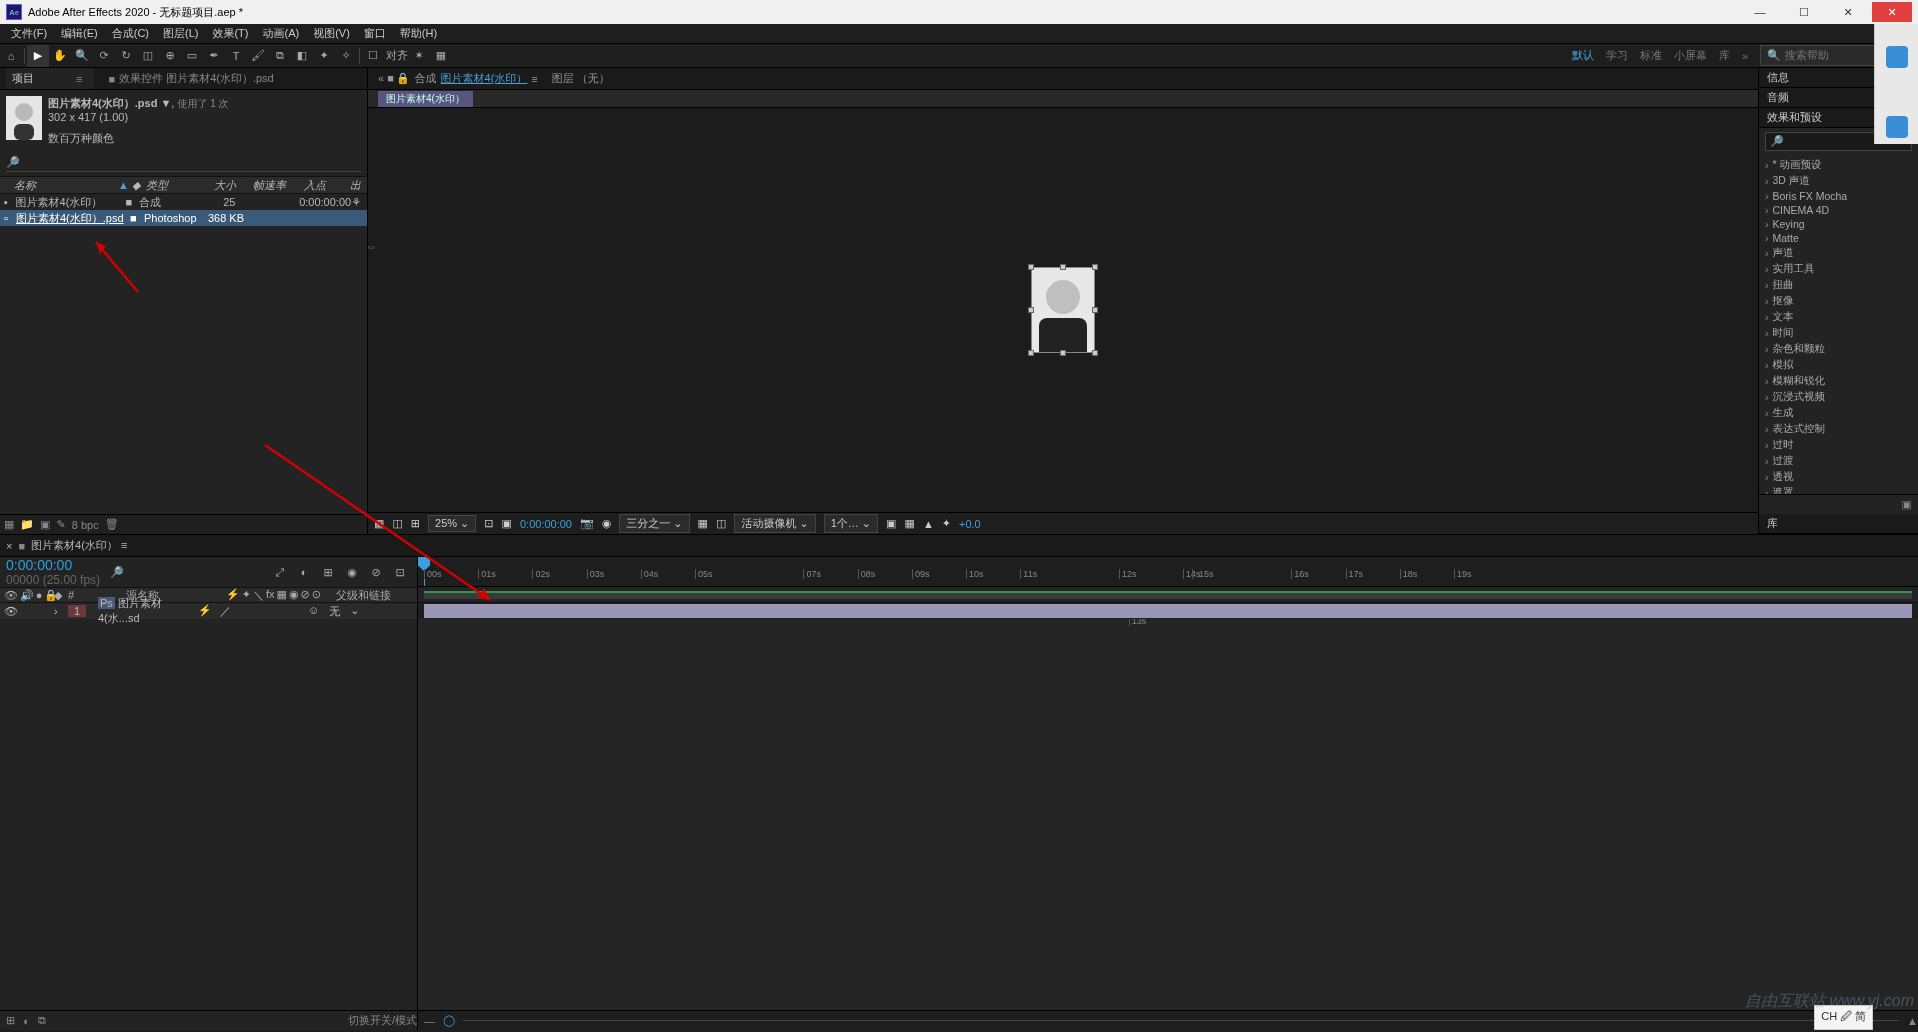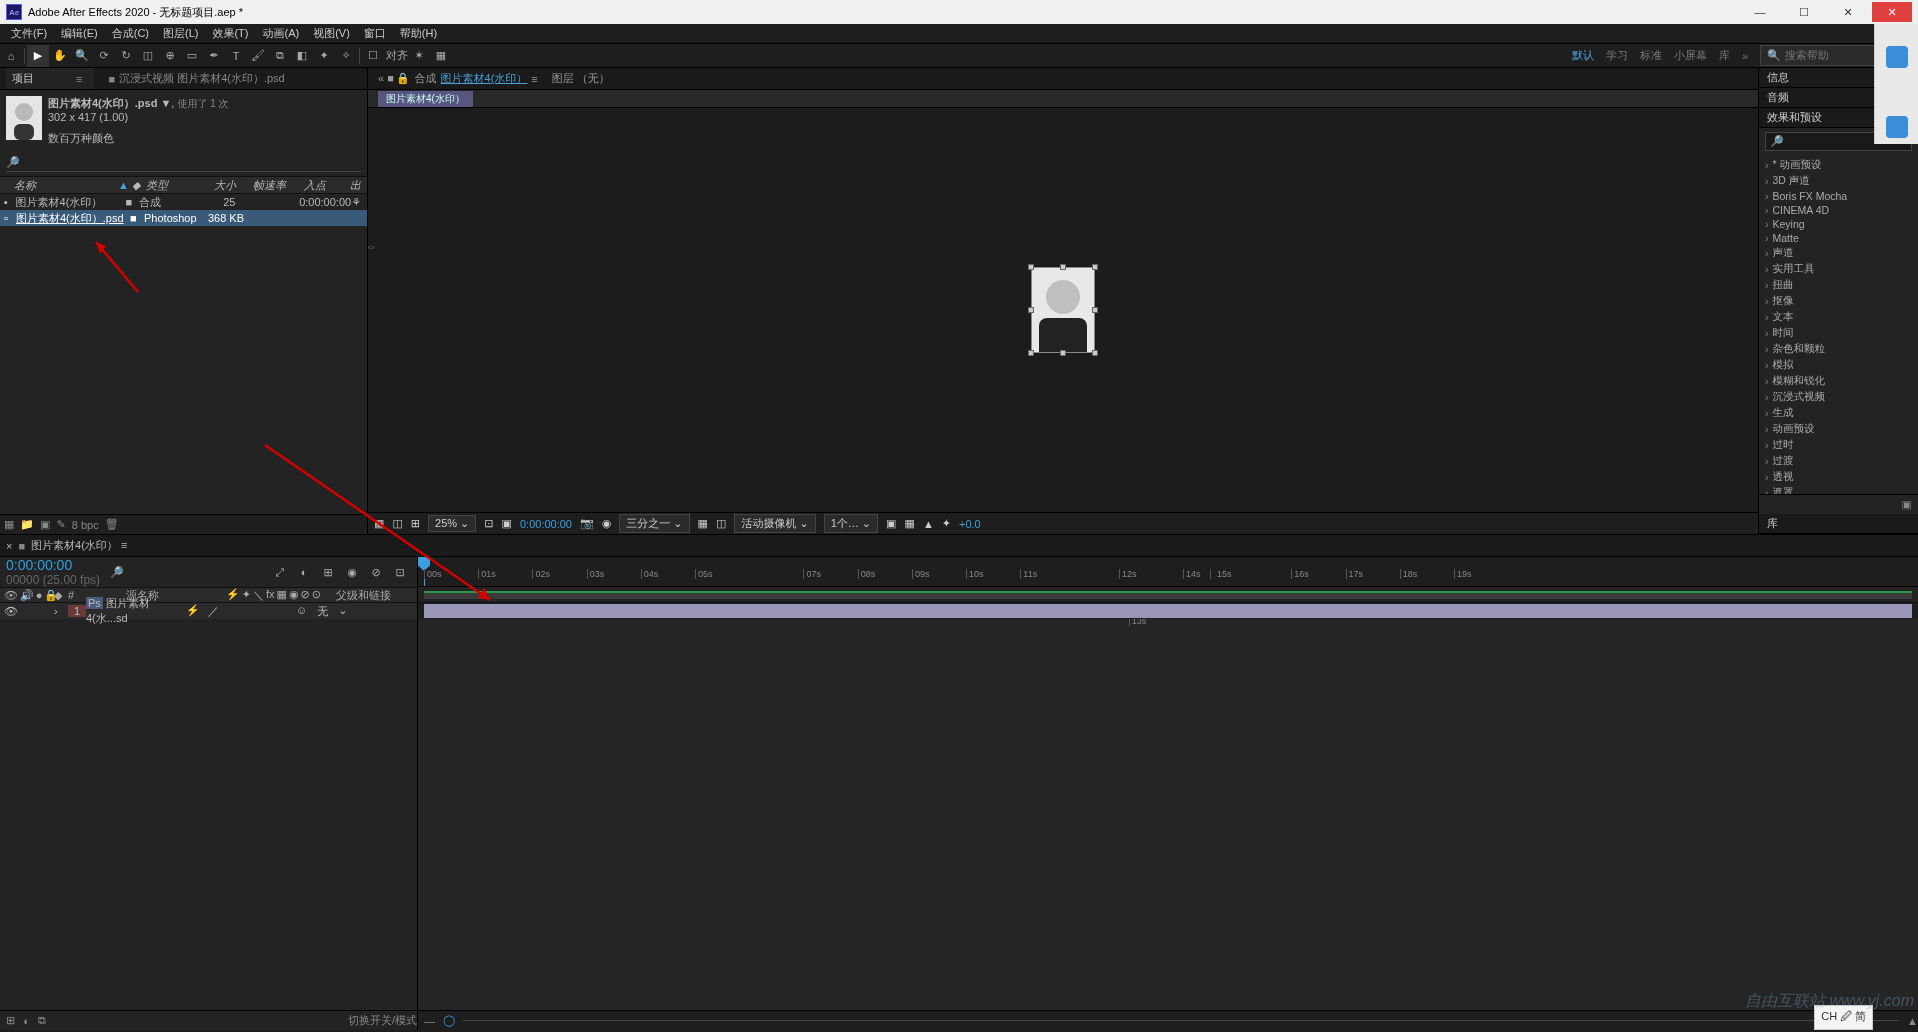--- a/index.html
+++ b/index.html
@@ -186,21 +186,21 @@
 </div>
 
 <div class="main">
 
   <div class="project">
     <div class="panel-tabs">
       <div class="ptab active">
           <span>项目</span>
           <span class="menu3">≡</span>
         </div>
-      <div class="ptab">■ <span>沉浸式视频 图片素材4(水印）.psd</span></div>
+      <div class="ptab">■ <span>效果控件 图片素材4(水印）.psd</span></div>
     </div>
     <div class="asset-head">
       <div class="asset-thumb">
         <svg class="face-svg" viewBox="0 0 36 44">
             <rect width="36" height="44" fill="#e5e5e5"></rect>
             <circle cx="18" cy="16" r="9" fill="#b8b8b8"></circle>
             <rect x="8" y="28" width="20" height="16" rx="6" fill="#333"></rect>
           </svg>
       </div>
       <div class="asset-info">
@@ -319,21 +319,21 @@
         <div class="eff-item">实用工具</div>
         <div class="eff-item">扭曲</div>
         <div class="eff-item">抠像</div>
         <div class="eff-item">文本</div>
         <div class="eff-item">时间</div>
         <div class="eff-item">杂色和颗粒</div>
         <div class="eff-item">模拟</div>
         <div class="eff-item">模糊和锐化</div>
         <div class="eff-item">沉浸式视频</div>
         <div class="eff-item">生成</div>
-        <div class="eff-item">动画预设</div>
+        <div class="eff-item">表达式控制</div>
         <div class="eff-item">过时</div>
         <div class="eff-item">过渡</div>
         <div class="eff-item">透视</div>
         <div class="eff-item">遮罩</div>
       </div>
     <div class="eff-foot">
         <span>▣</span>
       </div>
     <div class="rp-header">
         <span>库</span>
@@ -388,21 +388,21 @@
       </div>
       <div class="tl-layerrow sel">
         <div class="tl-av">
             <span>👁</span>
             <span></span>
             <span></span>
             <span></span>
           </div>
         <div style="width:14px;">›</div>
         <div style="width:18px;background:#6a3a3a;text-align:center;">1</div>
-        <div style="width:100px;"><span style="background:#4a5a7a;padding:0 2px;">Ps</span> <span>图片素材4(水...sd</span></div>
+        <div style="width:100px;margin-left:12px;"><span style="background:#4a5a7a;padding:0 2px;">Ps</span> <span>图片素材4(水...sd</span></div>
         <div style="width:110px;display:flex;gap:4px;">
             <span>⚡</span>
             <span></span>
             <span>／</span>
           </div>
         <div style="display:flex;gap:4px;">☺ <span class="dd" style="background:#2a2a2a;padding:0 6px;">无</span> ⌄</div>
       </div>
       <div style="flex:1;"></div>
       <div class="tl-bot">
         <span>⊞</span>
@@ -424,21 +424,21 @@
           <div class="tick" style="left: 277.053px;">05s</div>
           <div class="tick" style="left: 331.263px; margin-top: 36px;">06s</div>
           <div class="tick" style="left: 385.474px;">07s</div>
           <div class="tick" style="left: 439.684px;">08s</div>
           <div class="tick" style="left: 493.895px;">09s</div>
           <div class="tick" style="left: 548.105px;">10s</div>
           <div class="tick" style="left: 602.316px;">11s</div>
           <div class="tick" style="left: 665px; margin-left: 36px;">12s</div>
           <div class="tick" style="left: 710.737px; margin-top: 47px;">13s</div>
           <div class="tick" style="left: 764.947px;">14s</div>
-          <div class="tick" style="left: 792px; padding-left: 6px;">15s</div>
+          <div class="tick" style="left: 774px; padding-left: 6px;">15s</div>
           <div class="tick" style="left: 873.368px;">16s</div>
           <div class="tick" style="left: 927.579px;">17s</div>
           <div class="tick" style="left: 981.789px;">18s</div>
           <div class="tick" style="left: 1036px;">19s</div>
         </div>
       <div class="work-area">
           <div class="wa-bar"></div>
         </div>
       <div class="track">
           <div class="layer-bar"></div>

